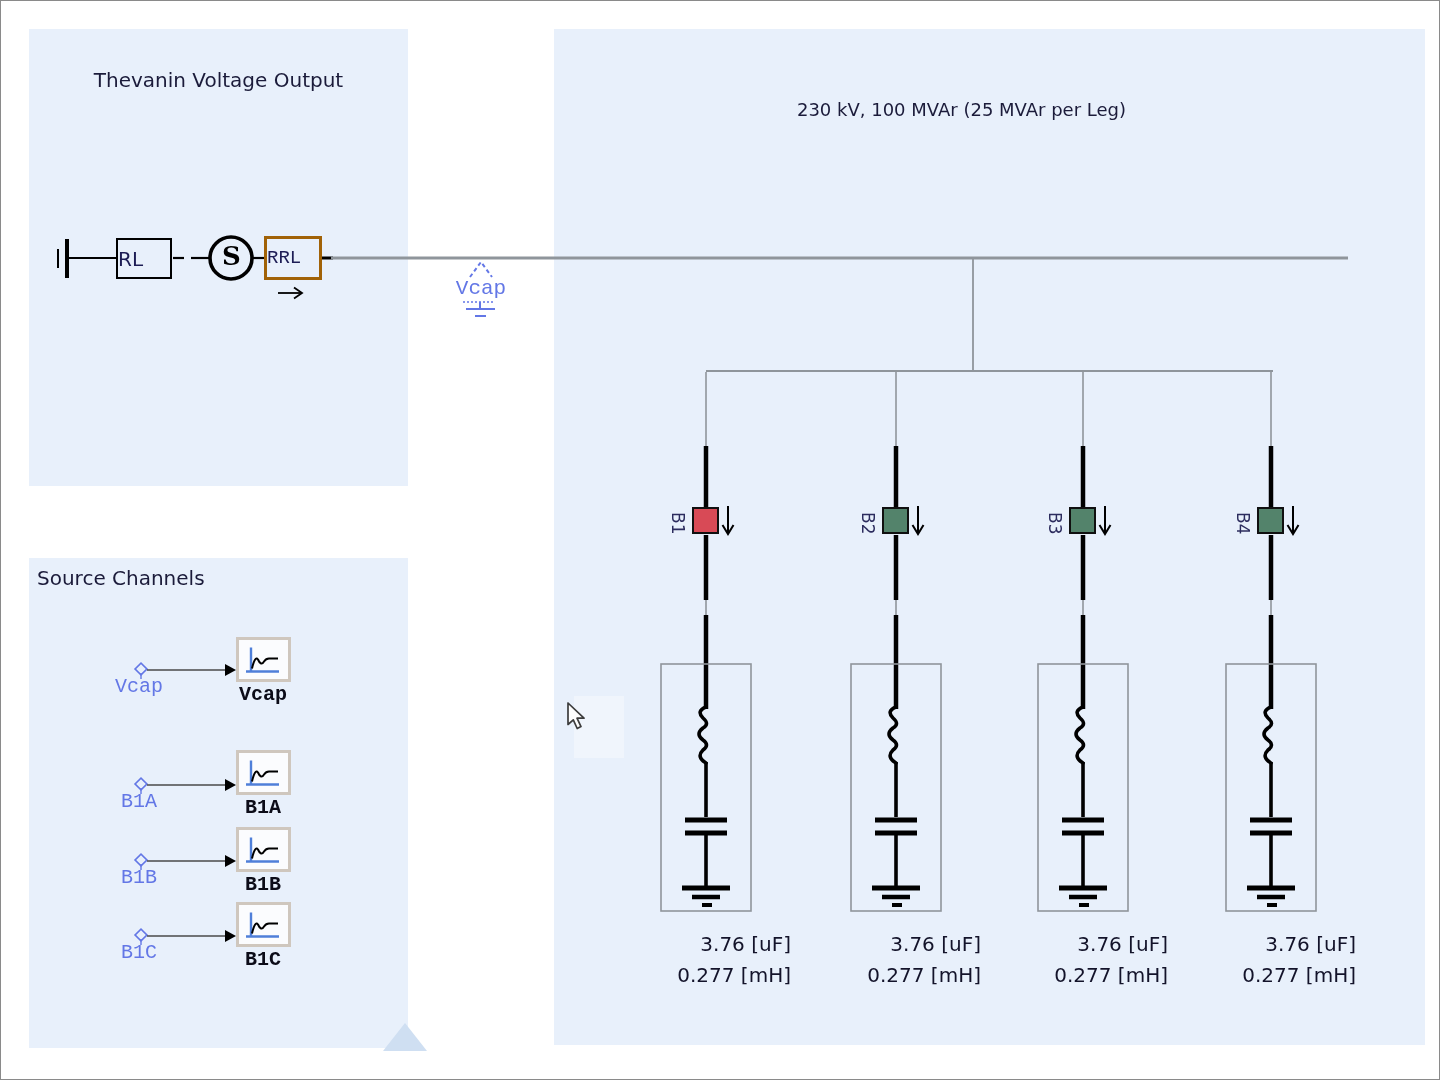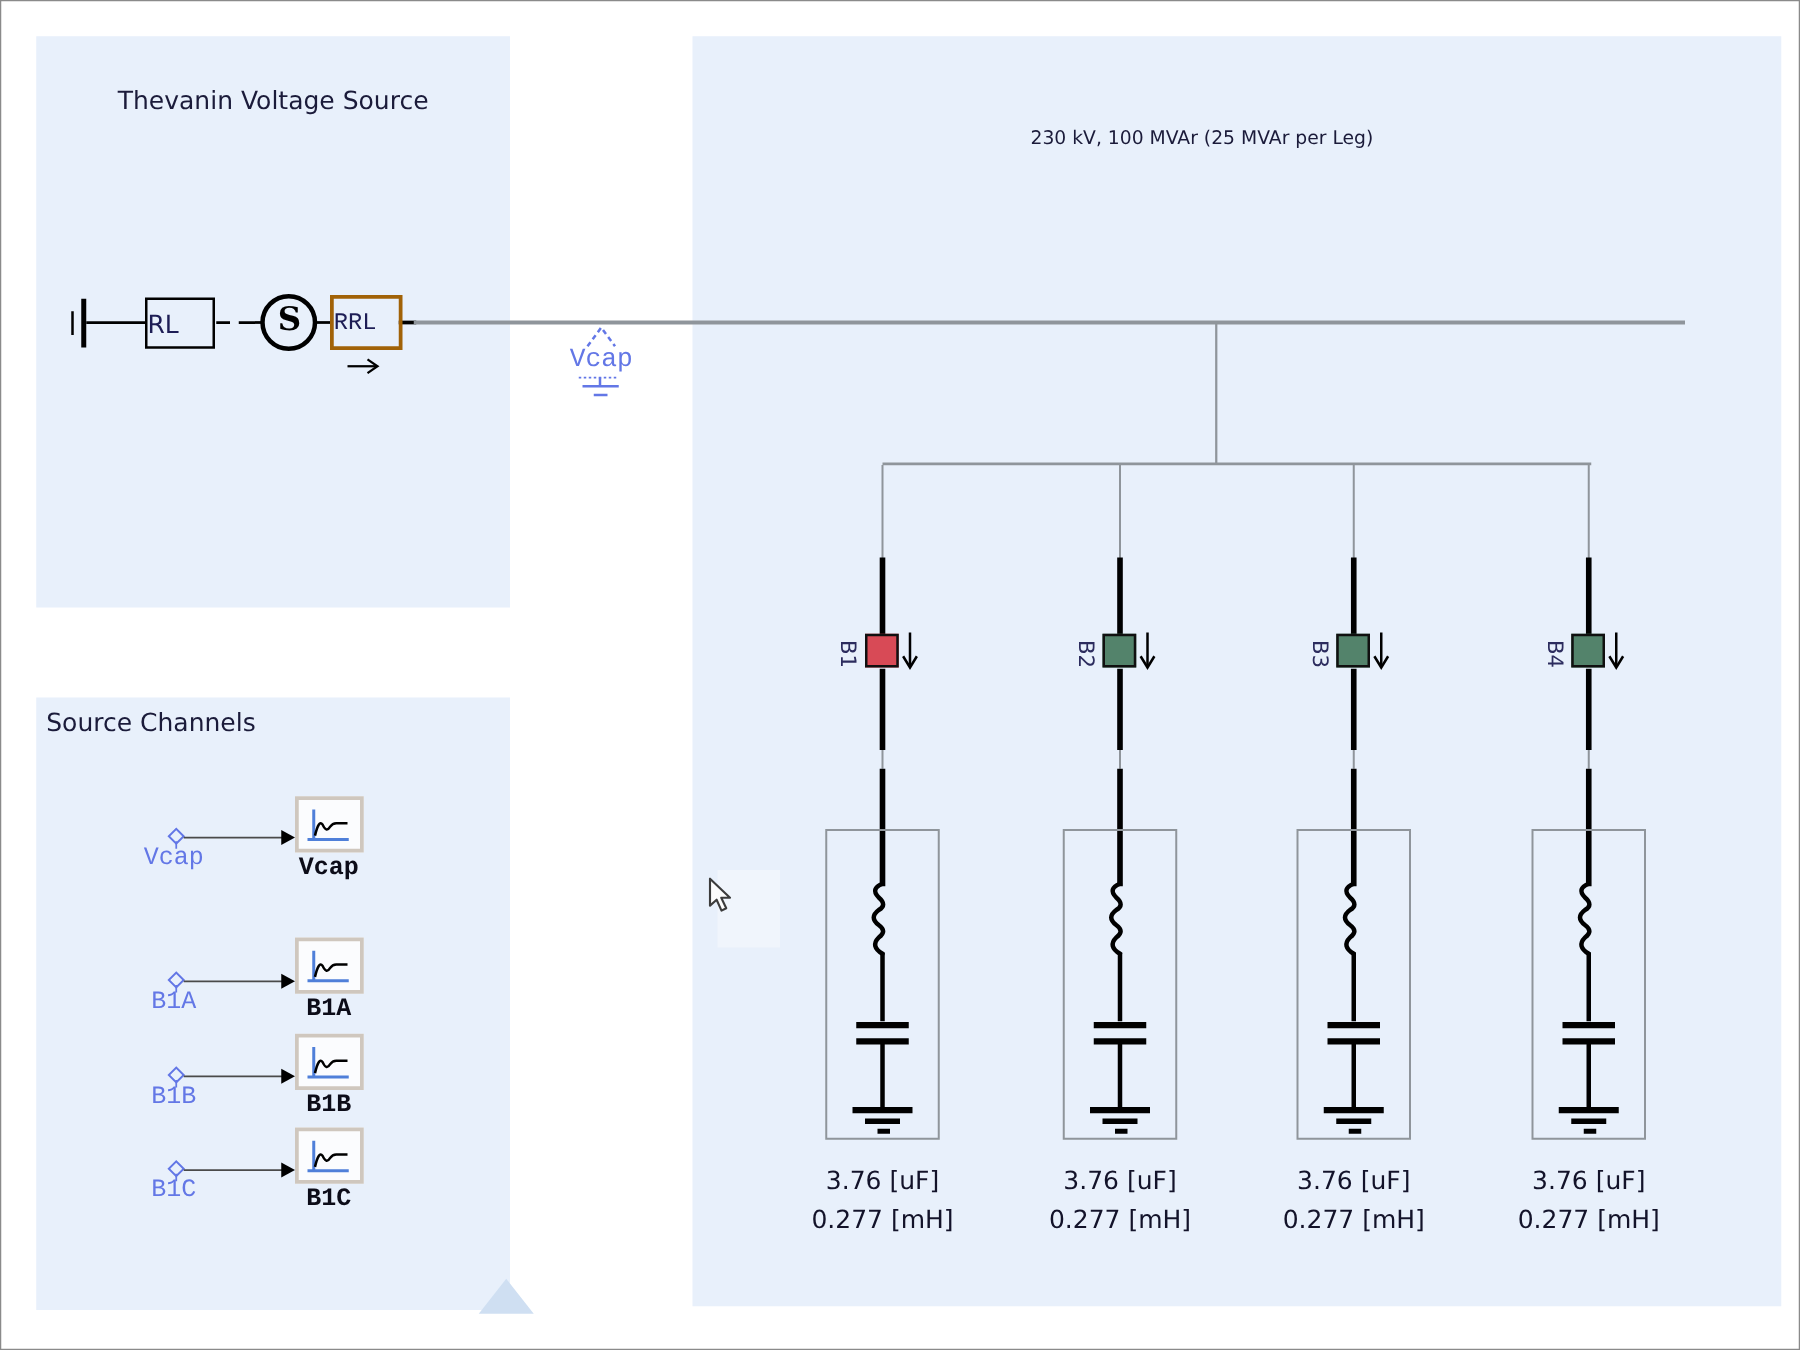--- a/index.html
+++ b/index.html
@@ -13,21 +13,21 @@
   #panel-bank{left:553px;top:28px;width:871px;height:1016px;}
   #panel-output{left:28px;top:557px;width:379px;height:490px;}
 
   .abs{position:absolute;}
   svg.overlay{position:absolute;left:0;top:0;pointer-events:none;}
 
   .title-line{position:absolute;text-align:center;color:#1b1b3a;font-size:20px;line-height:26px;}
   #src-title-1{left:28px;top:66px;width:379px;}
   #src-title-2{left:28px;top:96px;width:379px;}
   #bank-title-1{left:553px;top:66px;width:815px;font-size:19px;}
-  #bank-title-2{left:553px;top:96px;width:815px;font-size:15px;}
+  #bank-title-2{left:553px;top:96px;width:815px;font-size:18px;}
   #output-title{left:36px;top:565px;font-size:20px;color:#1b1b3a;}
 
   .comp-box{position:absolute;display:flex;align-items:center;justify-content:flex-start;
     color:#1d1d55;font-size:20px;background:transparent;}
   #rl-box{left:115px;top:237px;width:52px;height:37px;border:2px solid #000;}
   #rrl-box{left:263px;top:235px;width:52px;height:38px;border:3px solid #a16207;font-size:19px;font-family:Liberation Mono, monospace;}
   #src-s{left:217px;top:240px;width:27px;text-align:center;
     font-family:"DejaVu Serif",serif;font-weight:bold;font-size:26px;color:#000;}
 
   .mono{font-family:Liberation Mono, monospace;}
@@ -37,21 +37,21 @@
   #vcap-sensor-label{left:445px;top:276px;width:70px;text-align:center;
     color:#6377e6;font-size:21px;position:absolute;}
 
   .plot-box{position:absolute;left:235px;width:49px;height:39px;
     border:3px solid #cfc7be;background:#fbfcfe;}
   .plot-box svg{display:block;}
 
   .breaker{position:absolute;width:27px;height:27px;border:2px solid #101010;box-sizing:border-box;}
   .breaker-label{position:absolute;width:24px;height:50px;top:497px;
     writing-mode:vertical-rl;text-align:center;font-size:17px;color:#2c2c5e;}
-  .leg-val{position:absolute;width:170px;text-align:center;font-size:20px;color:#13132a;line-height:31px;}
+  .leg-val{position:absolute;width:170px;text-align:right;font-size:20px;color:#13132a;line-height:31px;}
 </style>
 </head>
 <body>
 
 <div id="screen">
 
   <div class="panel" id="panel-source"></div>
   <div class="panel" id="panel-bank"></div>
   <div class="panel" id="panel-output"></div>
 
@@ -145,21 +145,21 @@
       </g>
 
     <polygon points="404,1022 426,1050 382,1050" fill="#cfdff2"></polygon>
 
     <rect x="573" y="695" width="50" height="62" fill="#ffffff" opacity="0.35"></rect>
     <g transform="translate(567,702)">
       <polygon points="0,0 0,21.5 5.3,16.8 9.2,25.5 13,23.6 9,15.2 16,15.2" fill="#fdfdfd" stroke="#3c3c3c" stroke-width="1.7" stroke-linejoin="round"></polygon>
     </g>
   </svg>
 
-  <div class="title-line" id="src-title-1">Thevanin Voltage Source</div>
+  <div class="title-line" id="src-title-1">Thevanin Voltage Output</div>
   <div class="title-line" id="bank-title-2">230 kV, 100 MVAr (25 MVAr per Leg)</div>
   <div class="abs" id="output-title">Source Channels</div>
 
   <div class="comp-box" id="rl-box">
     <span>RL</span>
   </div>
   <div class="abs" id="src-s">S</div>
   <div class="comp-box" id="rrl-box">
     <span>RRL</span>
   </div>

